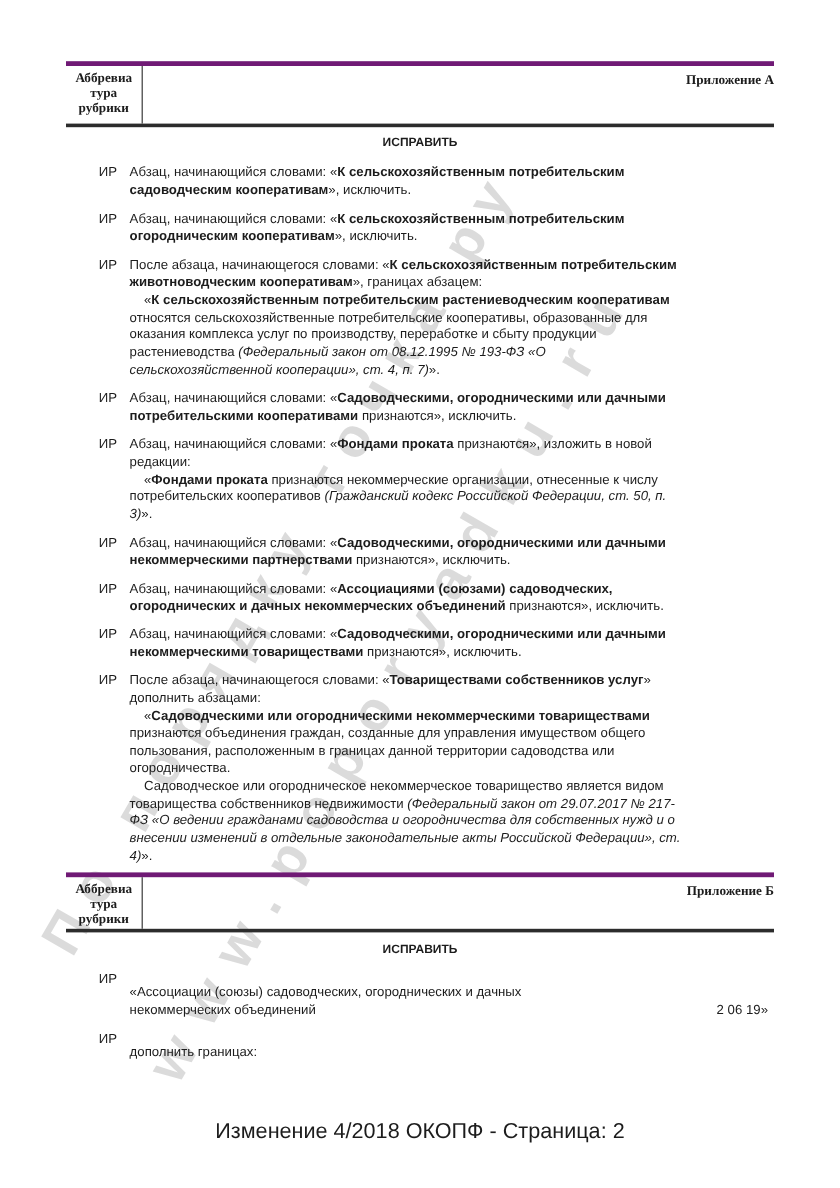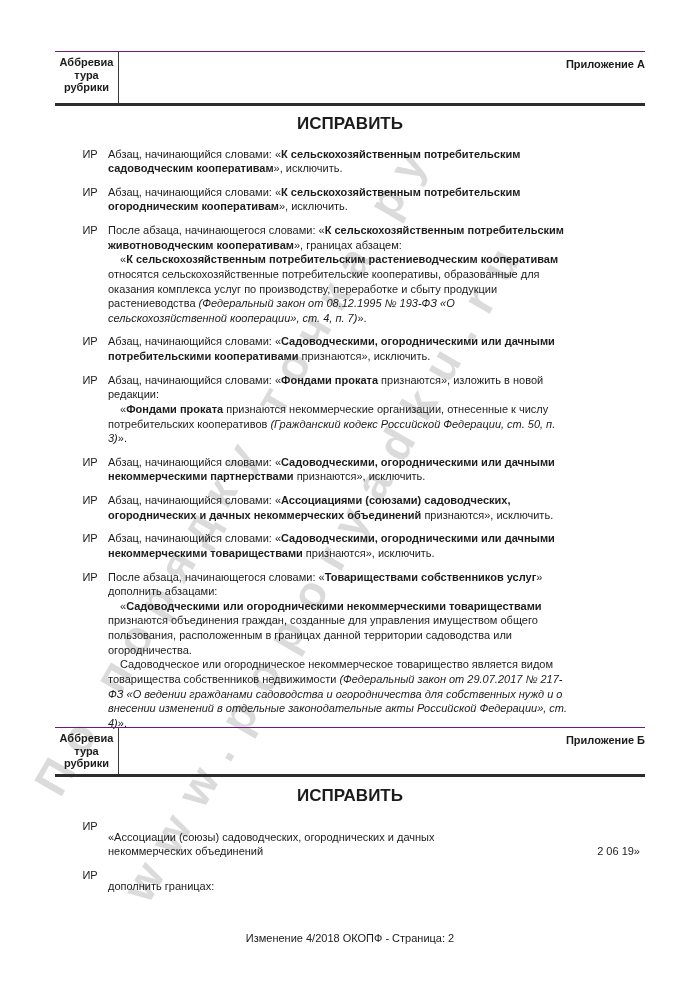--- a/index.html
+++ b/index.html
@@ -17,53 +17,54 @@
     color:rgba(90,90,90,0.22);
     transform-origin:0 100%;transform:rotate(-60deg);
     pointer-events:none;user-select:none;
   }
   #wm1{left:62px;top:752px;height:48px;font-size:46px;letter-spacing:15px;}
   #wm2{left:150px;top:858px;height:48px;font-size:46px;letter-spacing:19px;}
 
   
   .ruletable{
     position:absolute;left:55px;width:590px;display:flex;
-    border-top:1px solid #701a75;border-bottom:3px solid #2c2c2c;
+    border-top:4px solid #701a75;border-bottom:3px solid #2c2c2c;
     box-sizing:border-box;
+    font-family:Liberation Serif, serif;
   }
   #table-a{top:51px;height:55px;}
   #table-b{top:727px;height:50px;}
   .rubric-cell{
     width:64px;border-right:1px solid #3a3a3a;box-sizing:border-box;
     text-align:center;font-weight:700;padding-top:4px;line-height:12.6px;
   }
   .appendix-cell{flex:1;text-align:right;font-weight:700;padding-top:5px;}
 
   
   .section{position:absolute;left:55px;width:590px;}
   #section-a{top:113px;}
   #section-b{top:785px;}
-  .section-title{text-align:center;font-weight:700;font-size:17px;margin:0 0 11px 0;}
+  .section-title{text-align:center;font-weight:700;font-size:10px;margin:0 0 11px 0;}
 
   .entry{display:flex;margin-bottom:9px;}
   .entry .code{width:53px;box-sizing:border-box;padding-left:17px;flex:0 0 53px;text-align:center;}
   .entry .body{width:532px;}
   .para{max-width:462px;}
   .para.indent{text-indent:12px;}
   .para.gap{margin-top:11px;}
   .para.posrow{max-width:532px;display:flex;align-items:flex-end;}
   .para.posrow .lefttext{max-width:365px;}
   .para.posrow .rightcode{margin-left:auto;white-space:nowrap;}
   .b{font-weight:700;}
   .i{font-style:italic;}
 
   
   #footer{
     position:absolute;left:0;top:931px;width:700px;text-align:center;
-    font-size:11px;
+    font-size:18px;
   }
 </style>
 </head>
 <body>
 
 <div class="page">
 
   <div id="wm1" class="wm">По порядку точка ру</div>
   <div id="wm2" class="wm">www.poporyadku.ru</div>
 

